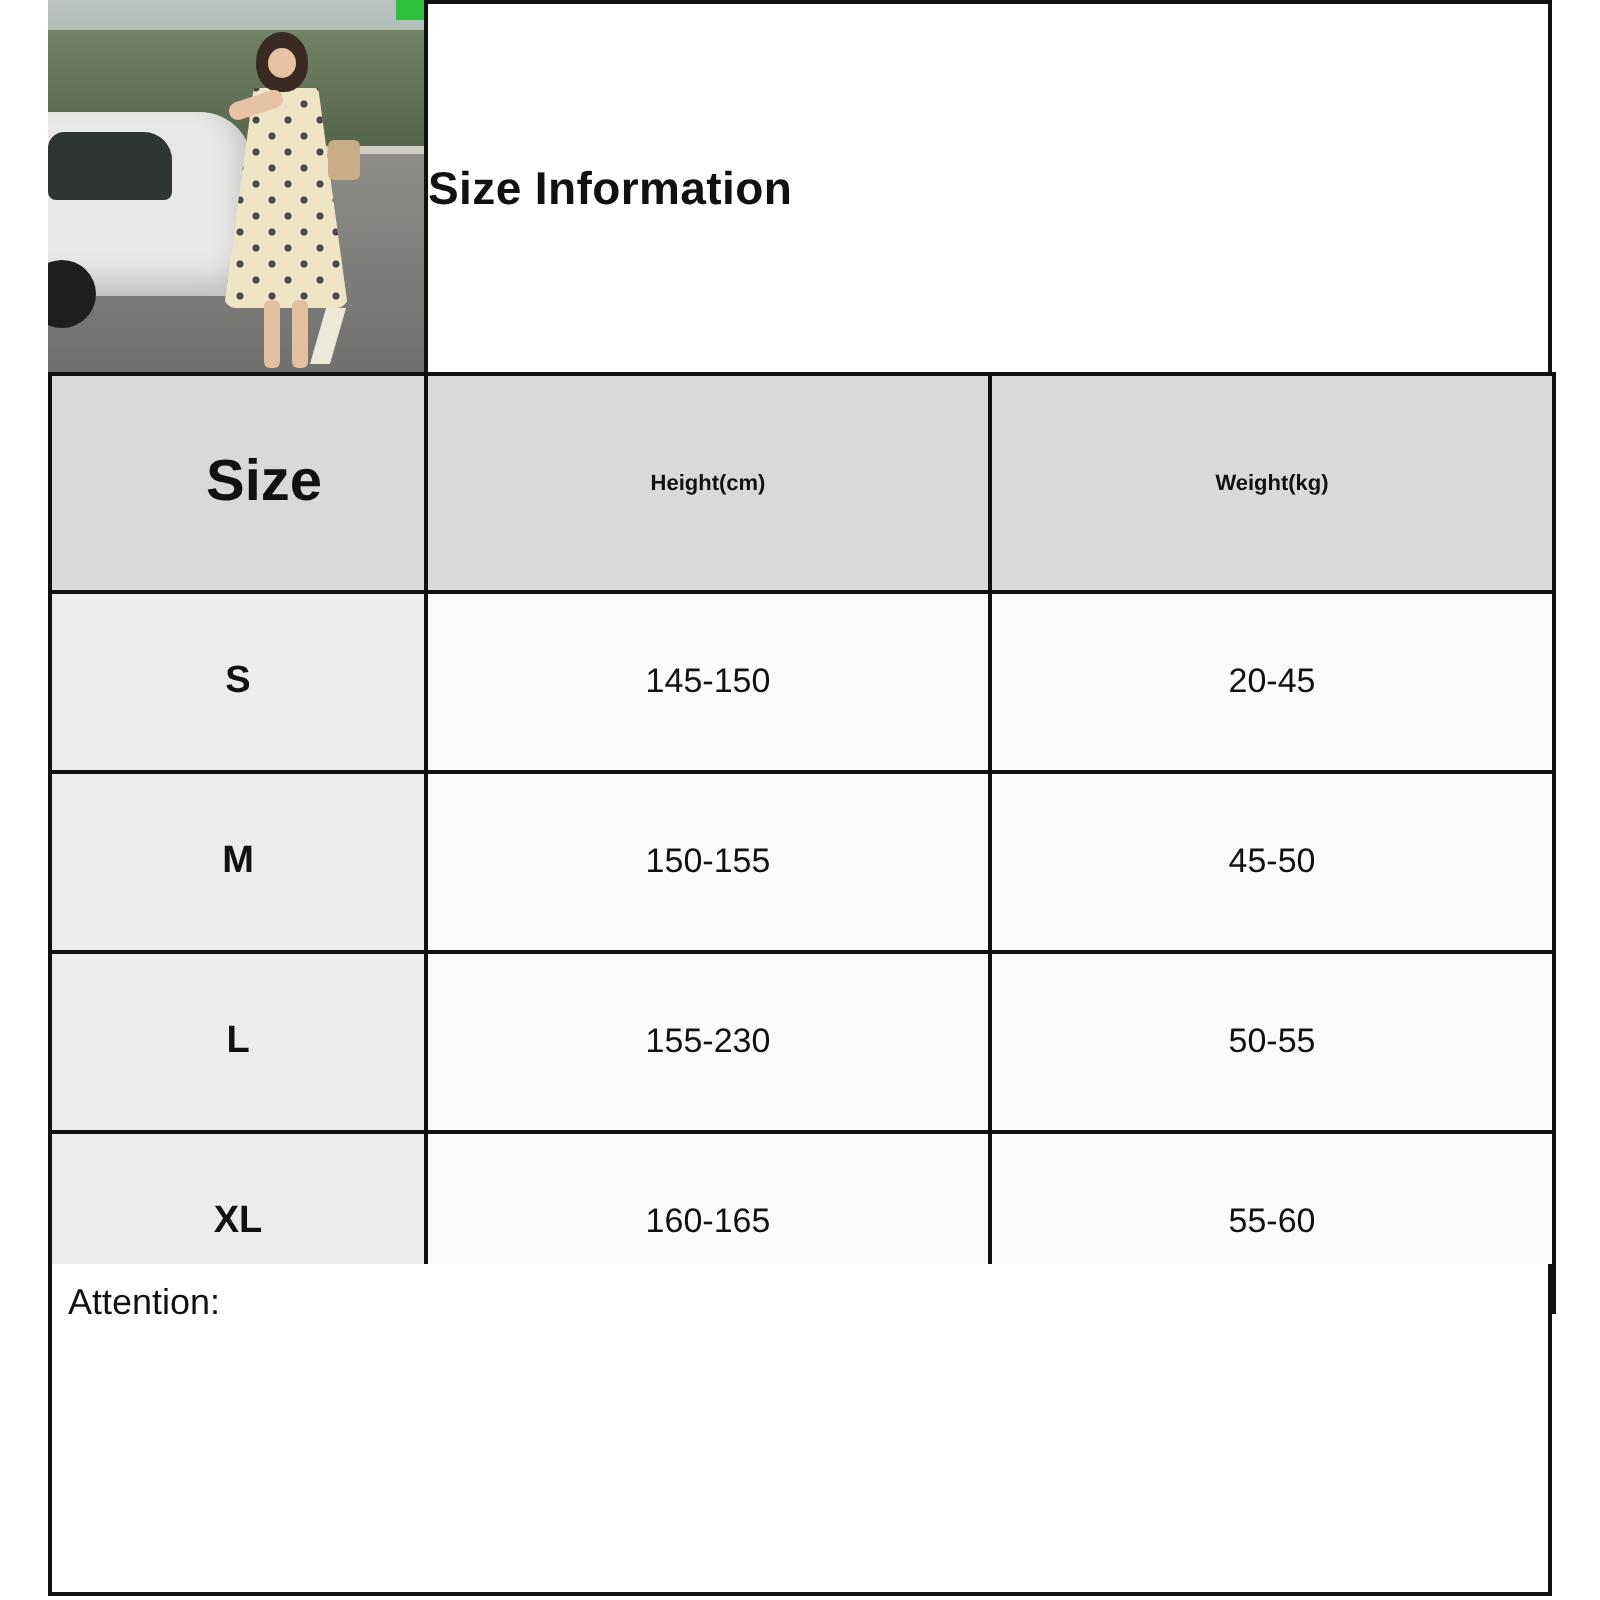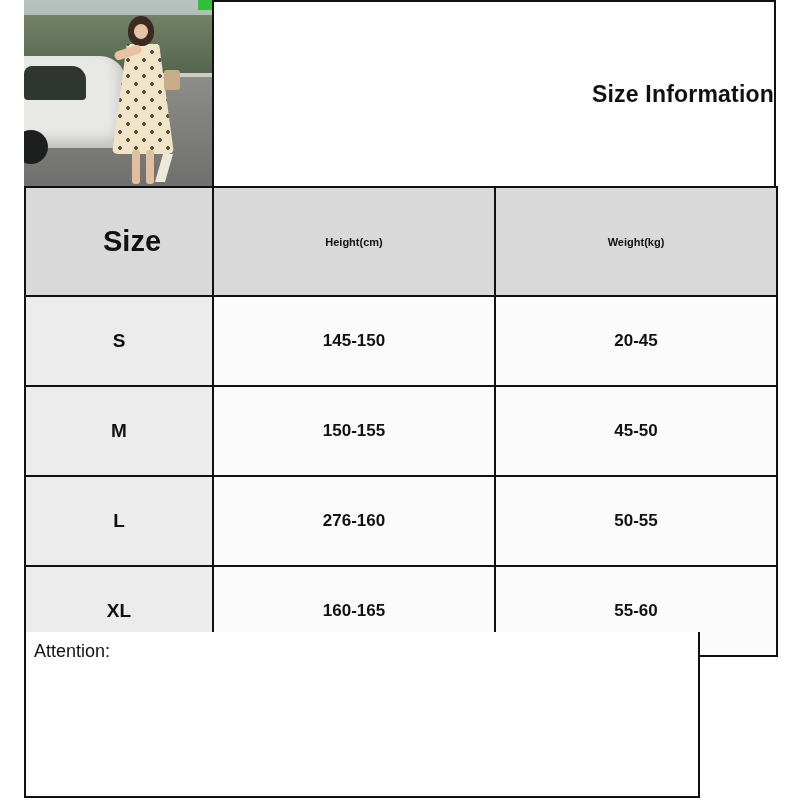--- a/index.html
+++ b/index.html
@@ -127,21 +127,21 @@
     position: absolute; right: 0; top: 0; width: 14px; height: 10px;
     background: #2fbf3a;
   }
 
   .title-cell {
     flex: 1 1 auto;
     border: 2px solid #111111;
     border-left: 2px solid #111111;
     display: flex;
     align-items: center;
-    justify-content: flex-end;
+    justify-content: flex-start;
     box-sizing: border-box;
     background: #ffffff;
   }
   .title-text {
     font-size: 23px;
     font-weight: bold;
     color: #111111;
     letter-spacing: .2px;
   }
 
@@ -176,29 +176,29 @@
     height: 86px;
     font-size: 17px;
   }
   .body-row .cell-size {
     background: #ececec;
     font-weight: bold;
     font-size: 19px;
   }
   .body-row .cell-val {
     background: #fbfbfb;
-    font-weight: bold;
+    font-weight: normal;
   }
 
   
   .attention {
     position: absolute;
     left: 24px;
     top: 632px;
-    width: 676px;
+    width: 752px;
     height: 166px;
     box-sizing: border-box;
     border: 2px solid #111111;
     border-top: none;
     padding: 6px 8px 0 8px;
     background: #ffffff;
   }
   .attention p {
     margin: 0;
     font-size: 18px;
@@ -263,21 +263,21 @@
       </tr>
 
       <tr class="body-row">
         <td class="cell-size">M</td>
         <td class="cell-val">150-155</td>
         <td class="cell-val">45-50</td>
       </tr>
 
       <tr class="body-row">
         <td class="cell-size">L</td>
-        <td class="cell-val">276-160</td>
+        <td class="cell-val">155-230</td>
         <td class="cell-val">50-55</td>
       </tr>
 
       <tr class="body-row">
         <td class="cell-size">XL</td>
         <td class="cell-val">160-165</td>
         <td class="cell-val">55-60</td>
       </tr>
     </tbody>
   </table>

